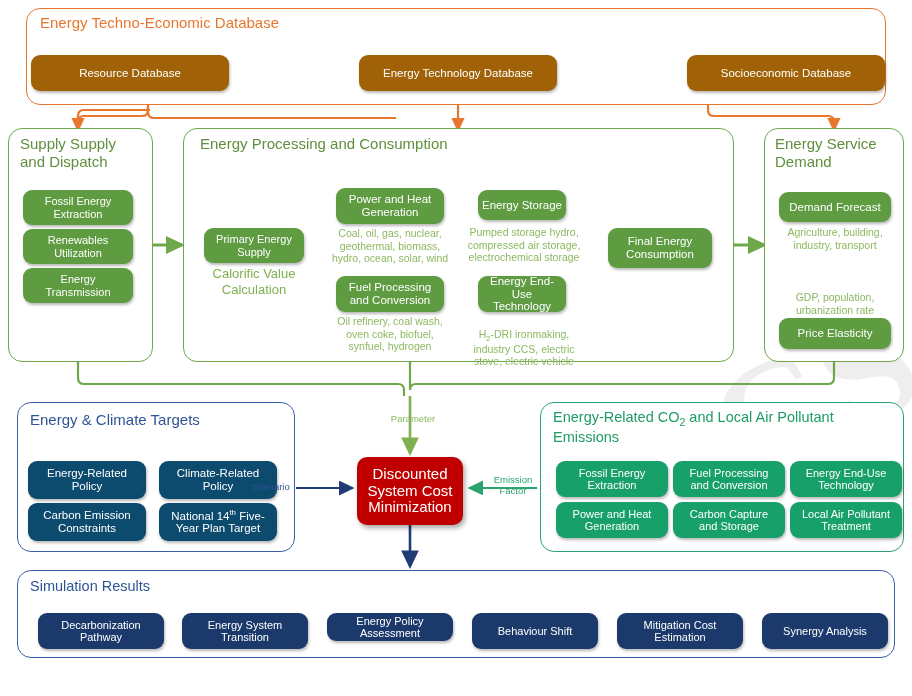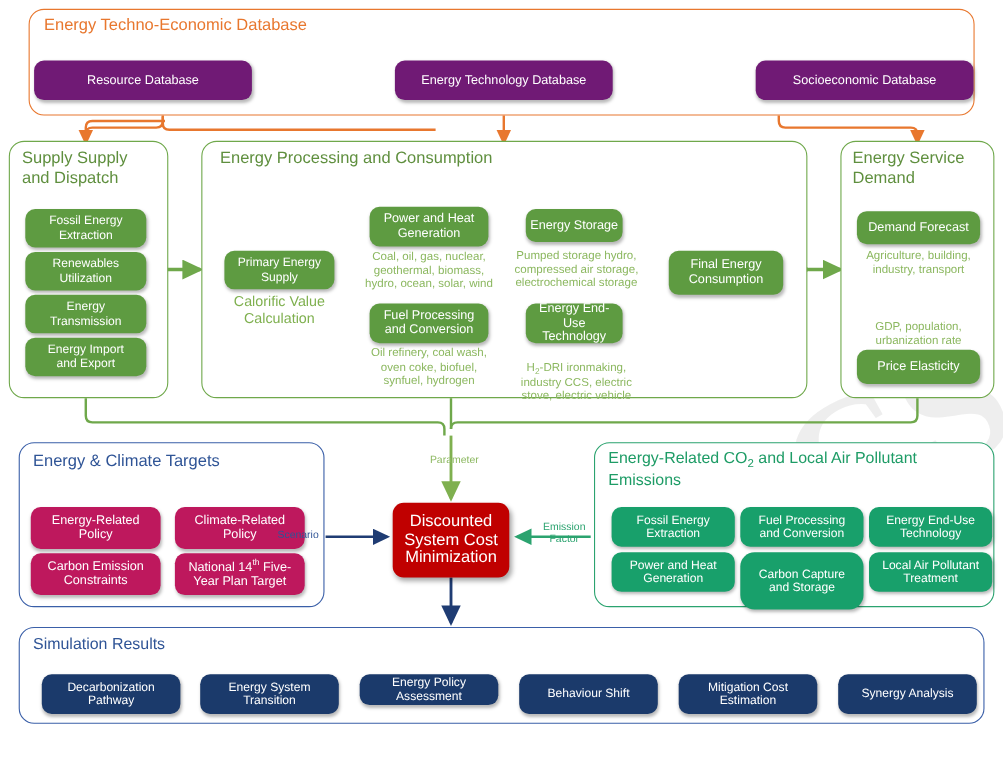--- a/index.html
+++ b/index.html
@@ -25,23 +25,23 @@
   .t-blue  {color:#2F5496;}
   .t-teal  {color:#1E9C66;}
 
   
   .chip{
     position:absolute;box-sizing:border-box;border-radius:9px;
     display:flex;align-items:center;justify-content:center;text-align:center;
     color:#fff;line-height:1.12;padding:2px 4px;
     box-shadow:1px 2px 3px rgba(0,0,0,.28);
   }
-  .chip.orange{background:#701a75;}
+  .chip.orange{background:#a16207;}
   .chip.green {background:#5E9B41;}
-  .chip.blue  {background:#be185d;}
+  .chip.blue  {background:#0c4a6e;}
   .chip.teal  {background:#18A06B;}
   .chip.navy  {background:#1B3A6B;}
   .chip.red{
     background:#C00000;border-radius:10px;font-size:15px;
     box-shadow:2px 3px 5px rgba(0,0,0,.35);
   }
 
   
   .cap{
     position:absolute;text-align:center;color:#8CB860;line-height:1.2;
@@ -154,22 +154,20 @@
   <div class="frame-title t-green" style="left:20px;top:135px;font-size:15px;width:130px;">
     <span>Supply Supply</span><br>
     <span>and Dispatch</span>
   </div>
   <div class="chip green" style="left:23px;top:190px;width:110px;height:35px;font-size:11px;white-space:pre-line;">Fossil Energy
 Extraction</div>
   <div class="chip green" style="left:23px;top:229px;width:110px;height:35px;font-size:11px;white-space:pre-line;">Renewables
 Utilization</div>
   <div class="chip green" style="left:23px;top:268px;width:110px;height:35px;font-size:11px;white-space:pre-line;">Energy
 Transmission</div>
-  <div class="chip green" style="left:23px;top:307px;width:110px;height:35px;font-size:11px;white-space:pre-line;">Energy Import
-and Export</div>
 
   <div class="frame green" style="left:183px;top:128px;width:551px;height:234px;"></div>
   <div class="frame-title t-green" style="left:200px;top:135px;font-size:15px;">Energy Processing and Consumption</div>
 
   <div class="chip green" style="left:204px;top:228px;width:100px;height:35px;font-size:11px;white-space:pre-line;">Primary Energy
 Supply</div>
   <div class="cap calorific" style="left:198px;top:266px;width:112px;white-space:pre-line;">Calorific Value
 Calculation</div>
 
   <div class="chip green" style="left:336px;top:188px;width:108px;height:36px;font-size:11.5px;white-space:pre-line;">Power and Heat
@@ -233,21 +231,21 @@
   </div>
 
   <div class="chip teal" style="left:556px;top:461px;width:112px;height:36px;font-size:11px;white-space:pre-line;">Fossil Energy
 Extraction</div>
   <div class="chip teal" style="left:673px;top:461px;width:112px;height:36px;font-size:11px;white-space:pre-line;">Fuel Processing
 and Conversion</div>
   <div class="chip teal" style="left:790px;top:461px;width:112px;height:36px;font-size:11px;white-space:pre-line;">Energy End-Use
 Technology</div>
   <div class="chip teal" style="left:556px;top:502px;width:112px;height:36px;font-size:11px;white-space:pre-line;">Power and Heat
 Generation</div>
-  <div class="chip teal" style="left:673px;top:502px;width:112px;height:52px;font-size:11px;white-space:pre-line;border-radius:13px;">Carbon Capture
+  <div class="chip teal" style="left:673px;top:502px;width:112px;height:36px;font-size:11px;white-space:pre-line;">Carbon Capture
 and Storage</div>
   <div class="chip teal" style="left:790px;top:502px;width:112px;height:36px;font-size:11px;white-space:pre-line;">Local Air Pollutant
 Treatment</div>
 
   <div class="chip red" style="left:357px;top:457px;width:106px;height:68px;flex-direction:column;">
     <span>Discounted</span>
     <span>System Cost</span>
     <span>Minimization</span>
   </div>
 

